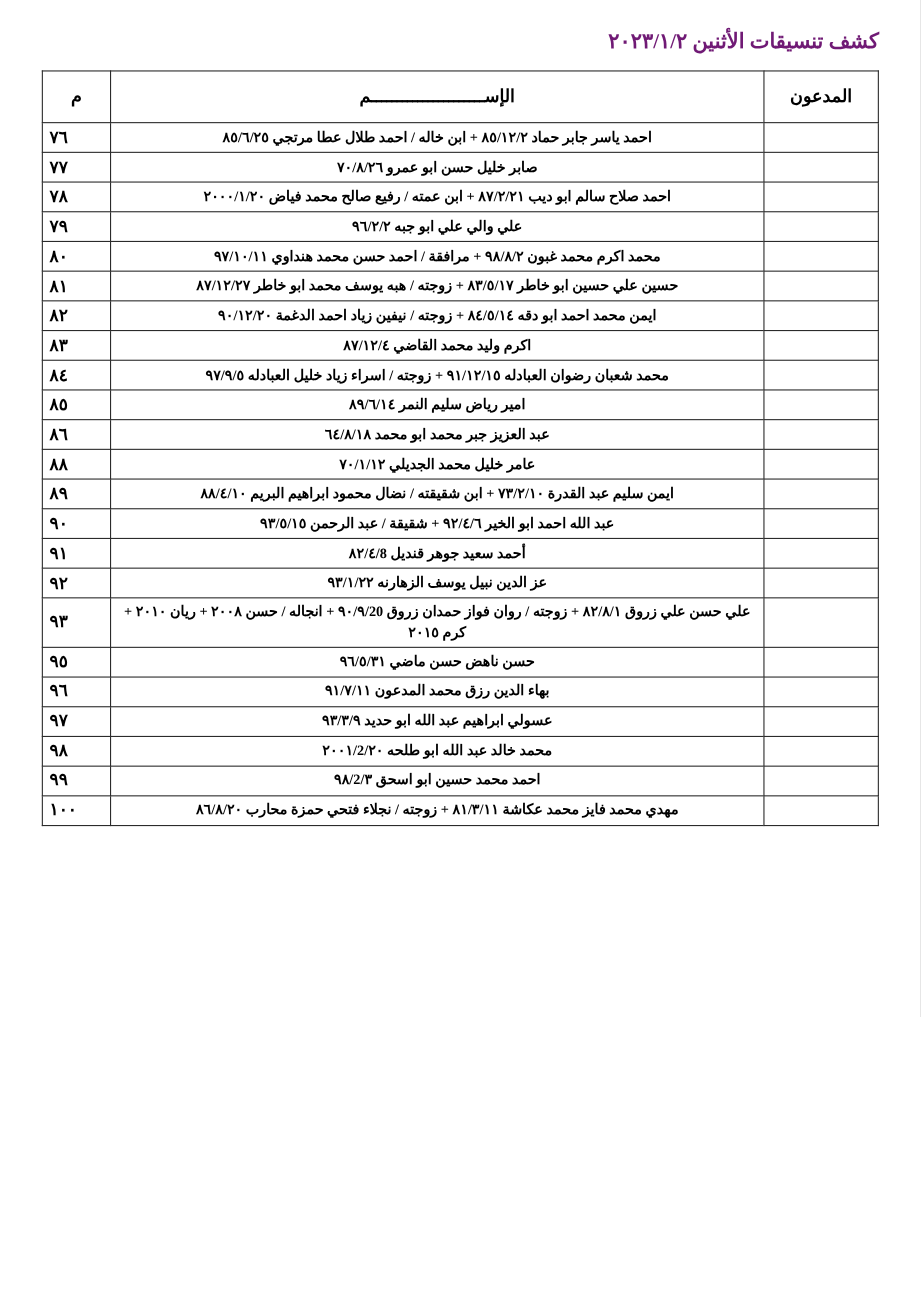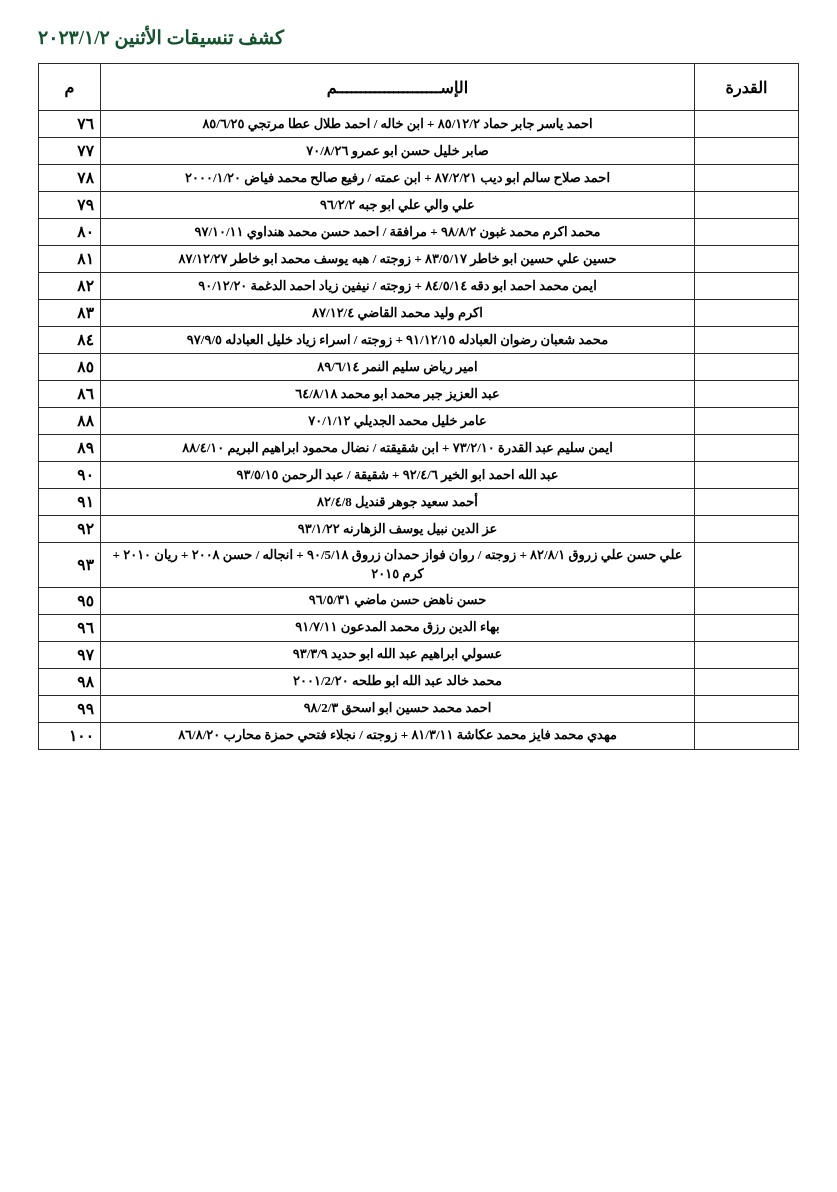--- a/index.html
+++ b/index.html
@@ -17,24 +17,24 @@
     width: 837px;
     height: 1192px;
     background: #ffffff;
     box-sizing: border-box;
     overflow: hidden;
   }
   .page-inner {
     padding: 22px 38px 0 38px;
   }
   .doc-title {
-    text-align: left;
+    text-align: right;
     font-size: 19px;
     font-weight: bold;
-    color: #14532d;
+    color: #701a75;
     margin: 4px 0 14px 0;
     letter-spacing: 0px;
   }
   table.listing {
     width: 100%;
     border-collapse: collapse;
     table-layout: fixed;
     direction: rtl;
   }
   table.listing th,
@@ -51,21 +51,21 @@
   thead th {
     height: 40px;
     font-size: 16px;
     font-weight: bold;
     text-align: center;
   }
   thead th.th-name {
     letter-spacing: 2px;
   }
   td.cell-num {
-    text-align: right;
+    text-align: left;
     font-size: 15.5px;
     font-weight: bold;
     letter-spacing: 1px;
   }
   td.cell-name {
     text-align: center;
     font-size: 13px;
     font-weight: bold;
     line-height: 1.45;
   }
@@ -87,21 +87,21 @@
     <div class="doc-title">كشف تنسيقات الأثنين ٢٠٢٣/١/٢</div>
 
     <table class="listing">
       <colgroup>
         <col class="c-notes">
         <col class="c-name">
         <col class="c-num">
       </colgroup>
       <thead>
         <tr>
-          <th class="th-notes">القدرة</th>
+          <th class="th-notes">المدعون</th>
           <th class="th-name">الإســــــــــــــــــــــم</th>
           <th class="th-num">م</th>
         </tr>
       </thead>
       <tbody id="table-body">
           <tr>
             <td class="cell-notes"></td>
             <td class="cell-name">احمد ياسر جابر حماد ٨٥/١٢/٢ + ابن خاله / احمد طلال عطا مرتجي ٨٥/٦/٢٥</td>
             <td class="cell-num">٧٦</td>
           </tr>
@@ -175,21 +175,21 @@
             <td class="cell-name">أحمد سعيد جوهر قنديل ٨٢/٤/8</td>
             <td class="cell-num">٩١</td>
           </tr>
           <tr>
             <td class="cell-notes"></td>
             <td class="cell-name">عز الدين نبيل يوسف الزهارنه ٩٣/١/٢٢</td>
             <td class="cell-num">٩٢</td>
           </tr>
           <tr>
             <td class="cell-notes"></td>
-            <td class="cell-name">علي حسن علي زروق ٨٢/٨/١ + زوجته / روان فواز حمدان زروق ٩٠/5/١٨ + انجاله / حسن ٢٠٠٨ + ريان ٢٠١٠ + كرم ٢٠١٥</td>
+            <td class="cell-name">علي حسن علي زروق ٨٢/٨/١ + زوجته / روان فواز حمدان زروق ٩٠/٩/20 + انجاله / حسن ٢٠٠٨ + ريان ٢٠١٠ + كرم ٢٠١٥</td>
             <td class="cell-num">٩٣</td>
           </tr>
           <tr>
             <td class="cell-notes"></td>
             <td class="cell-name">حسن ناهض حسن ماضي ٩٦/٥/٣١</td>
             <td class="cell-num">٩٥</td>
           </tr>
           <tr>
             <td class="cell-notes"></td>
             <td class="cell-name">بهاء الدين رزق محمد المدعون ٩١/٧/١١</td>

